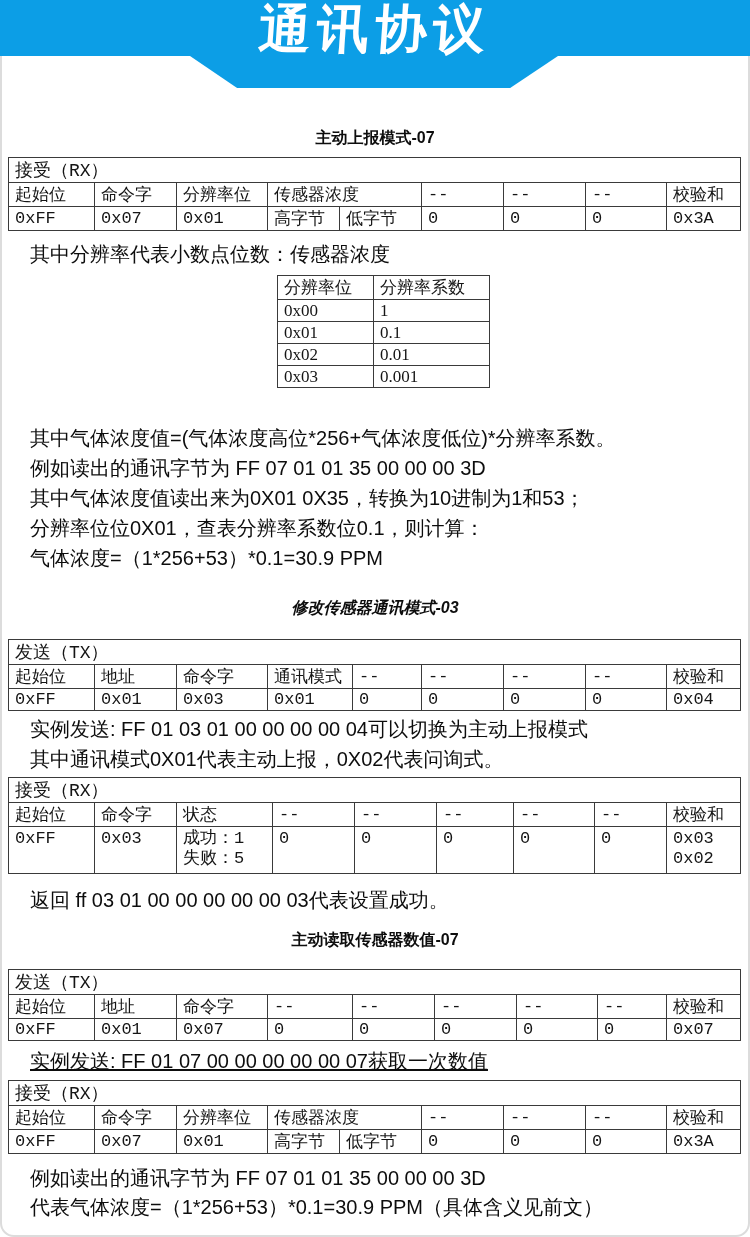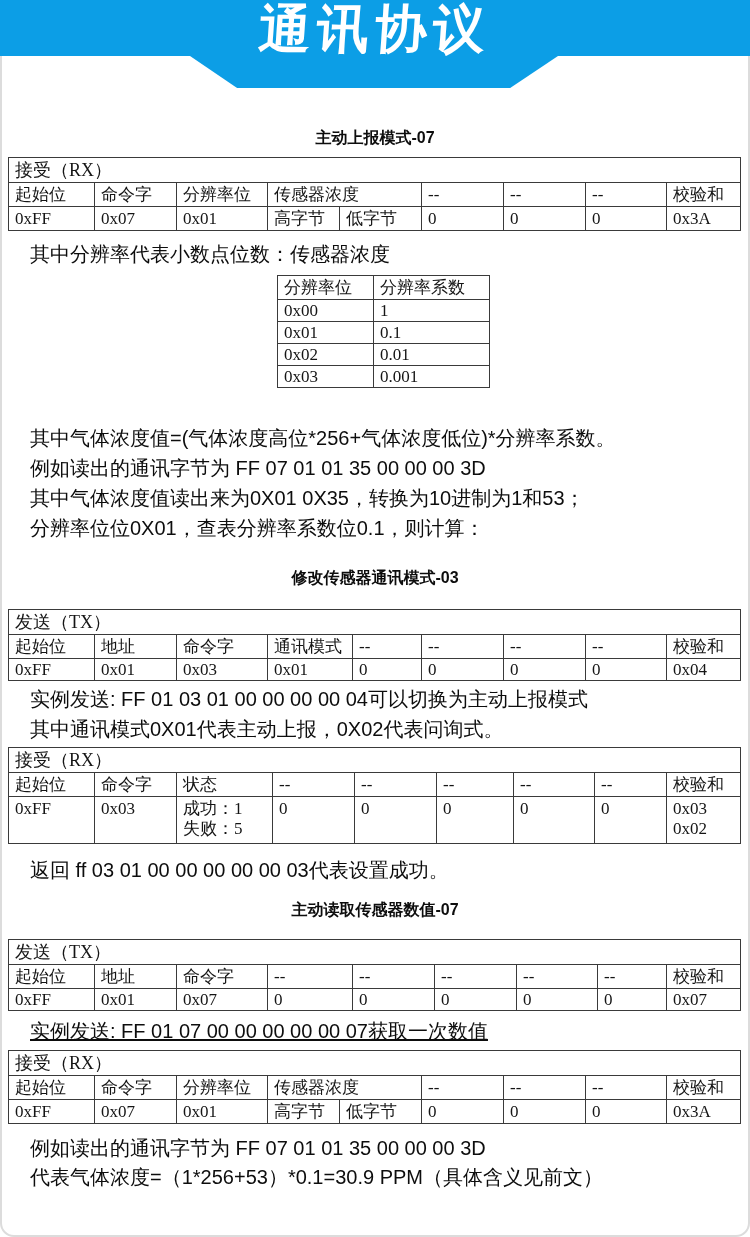--- a/index.html
+++ b/index.html
@@ -21,33 +21,33 @@
   .banner-title{
     position:absolute;top:1px;left:0;right:0;text-align:center;
     font-size:52px;line-height:56px;font-weight:800;color:#fff;
     letter-spacing:6px;transform:skewX(-4deg);
   }
   
   .section-heading{
     text-align:center;font-size:16px;line-height:26px;font-weight:bold;margin:0;color:#0d0d0d;
   }
   #heading1{margin-top:69px;}
-  #heading2{margin-top:22px;}
+  #heading2{margin-top:22px;font-style:italic;}
   #heading3{margin-top:14px;}
   .bodytext{margin:0 10px 0 30px;font-size:20px;line-height:30px;color:#0d0d0d;}
   #note1{margin-top:10px;line-height:26px;}
   #para1{margin-top:35px;}
   #lines2{margin-top:3px;}
   #note2{margin-top:13px;line-height:26px;}
   #line3{margin-top:5px;text-decoration:underline;}
   #lines4{margin-top:10px;line-height:29px;}
   
   table.proto{
     border-collapse:collapse;table-layout:fixed;width:732px;margin-left:8px;
-    font-family:Liberation Serif, serif;font-size:17px;color:#151515;
+    font-family:Liberation Mono, monospace;font-size:17px;color:#151515;
   }
   table.proto td,table.proto th{
     border:1px solid #3a3a3a;padding:0 2px 0 6px;text-align:left;font-weight:normal;
     vertical-align:middle;overflow:hidden;white-space:nowrap;
   }
   tr.row-caption td{height:23px;font-size:18px;}
   tr.row-header th{height:20px;}
   tr.row-data td{height:21px;}
   tr.row-data-tall td{height:44px;vertical-align:top;padding-top:2px;}
   tr.row-data-tall div{line-height:20px;}
@@ -147,20 +147,21 @@
     <td>0.001</td>
   </tr>
 </tbody>
   </table>
 
 <div class="bodytext" id="para1">
   <div>其中气体浓度值=(气体浓度高位*256+气体浓度低位)*分辨率系数。</div>
   <div>例如读出的通讯字节为 FF 07 01 01 35 00 00 00 3D</div>
   <div>其中气体浓度值读出来为0X01 0X35，转换为10进制为1和53；</div>
   <div>分辨率位位0X01，查表分辨率系数位0.1，则计算：</div>
+  <div>气体浓度=（1*256+53）*0.1=30.9 PPM</div>
 </div>
 
 <h2 class="section-heading" id="heading2">修改传感器通讯模式-03</h2>
 
 <table class="proto" id="table2">
   <colgroup>
     <col style="width:86px">
       <col style="width:82px">
       <col style="width:91px">
       <col style="width:85px">

